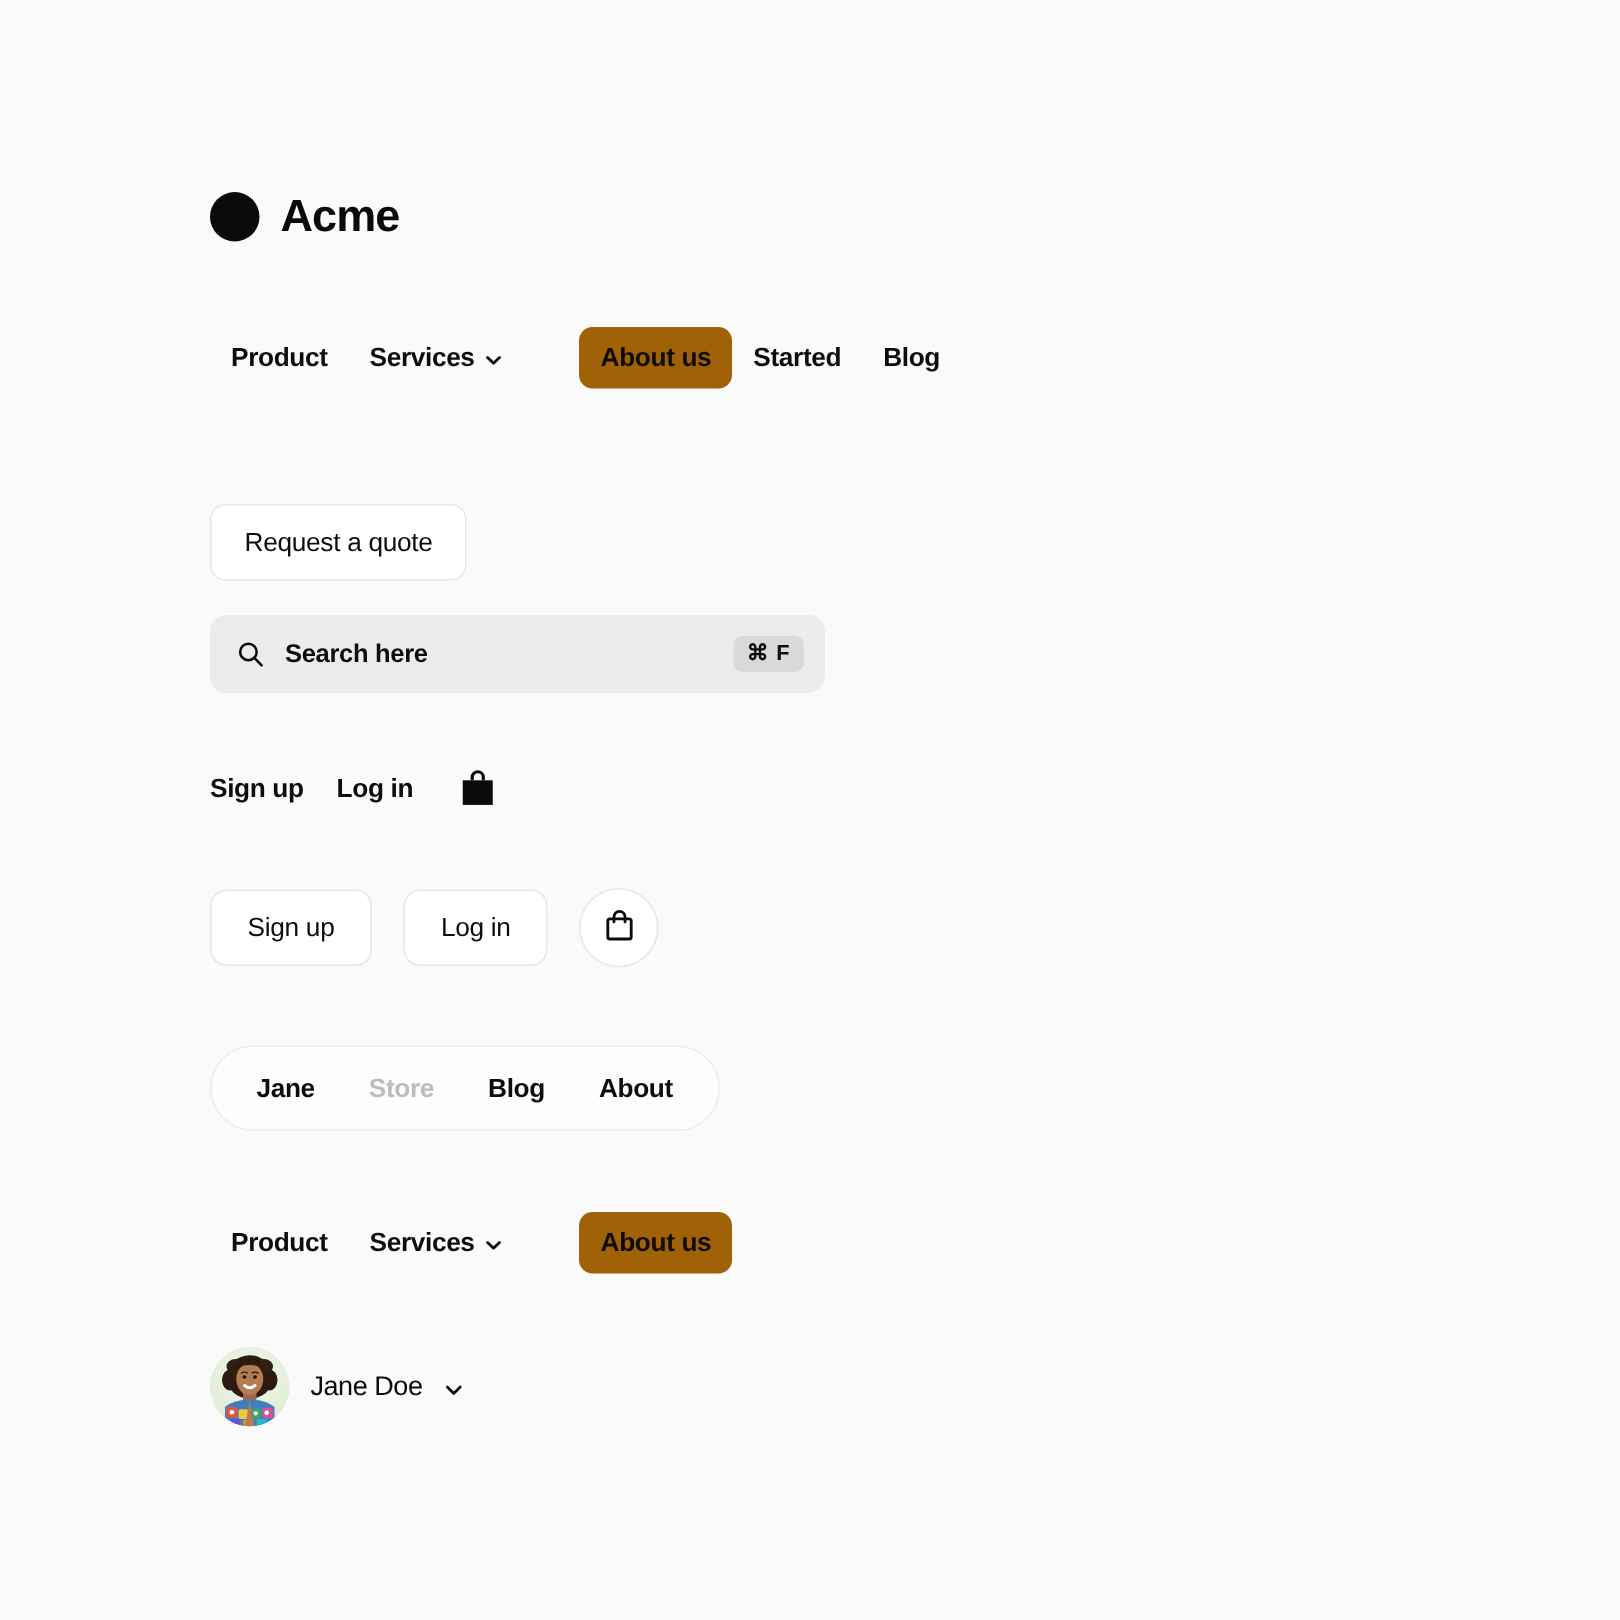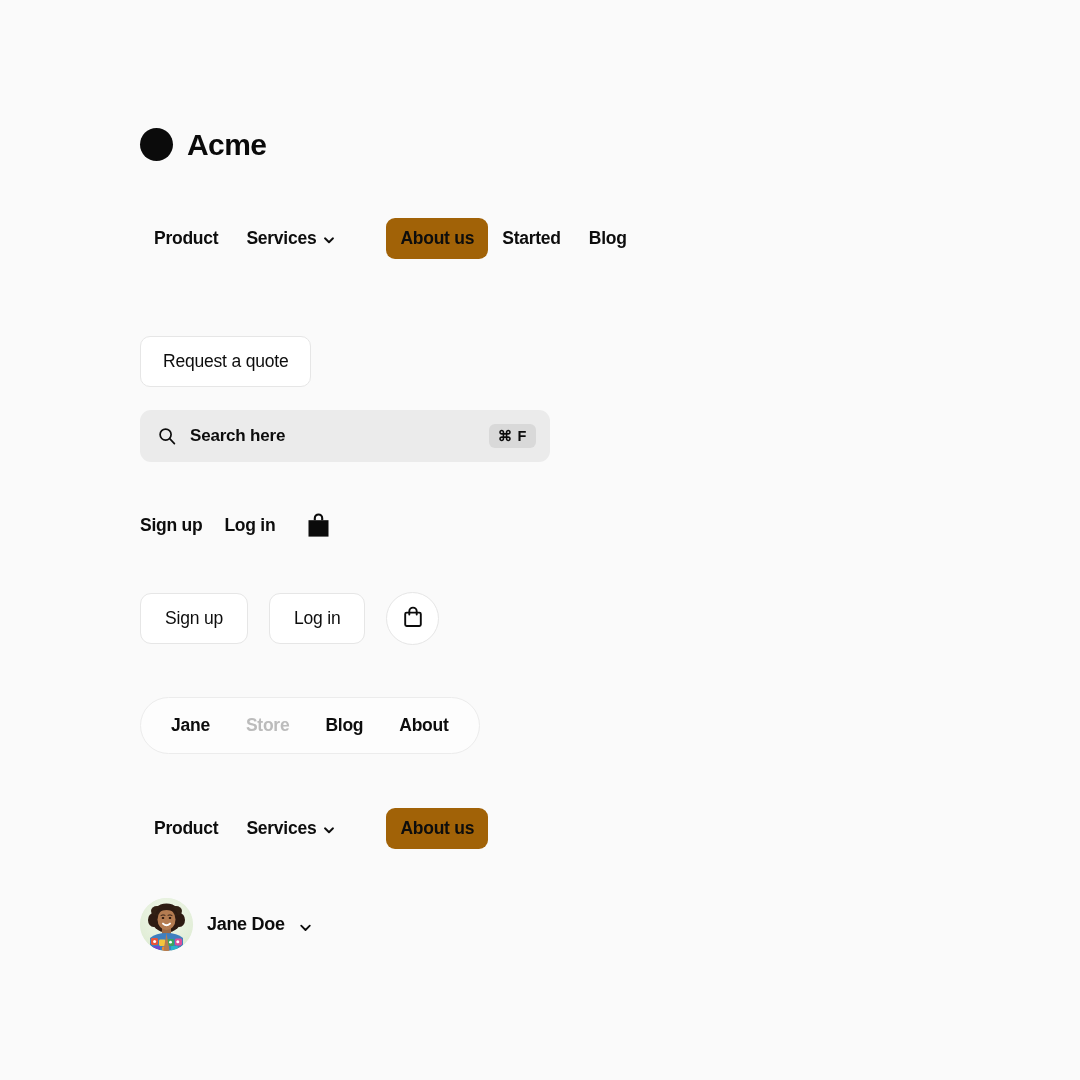--- a/index.html
+++ b/index.html
@@ -262,21 +262,21 @@
     height: 53px;
     border-radius: 50%;
     overflow: hidden;
     flex: none;
     background: #e4f0dd;
     position: relative;
   }
   .avatar svg { display: block; }
   .account-name {
     font-size: 18px;
-    font-weight: 700;
+    font-weight: 400;
     letter-spacing: -0.3px;
     color: #0d0d0d;
     white-space: nowrap;
   }
   .account-chev {
     width: 13px;
     height: 13px;
     display: block;
     position: relative;
     top: 2px;

